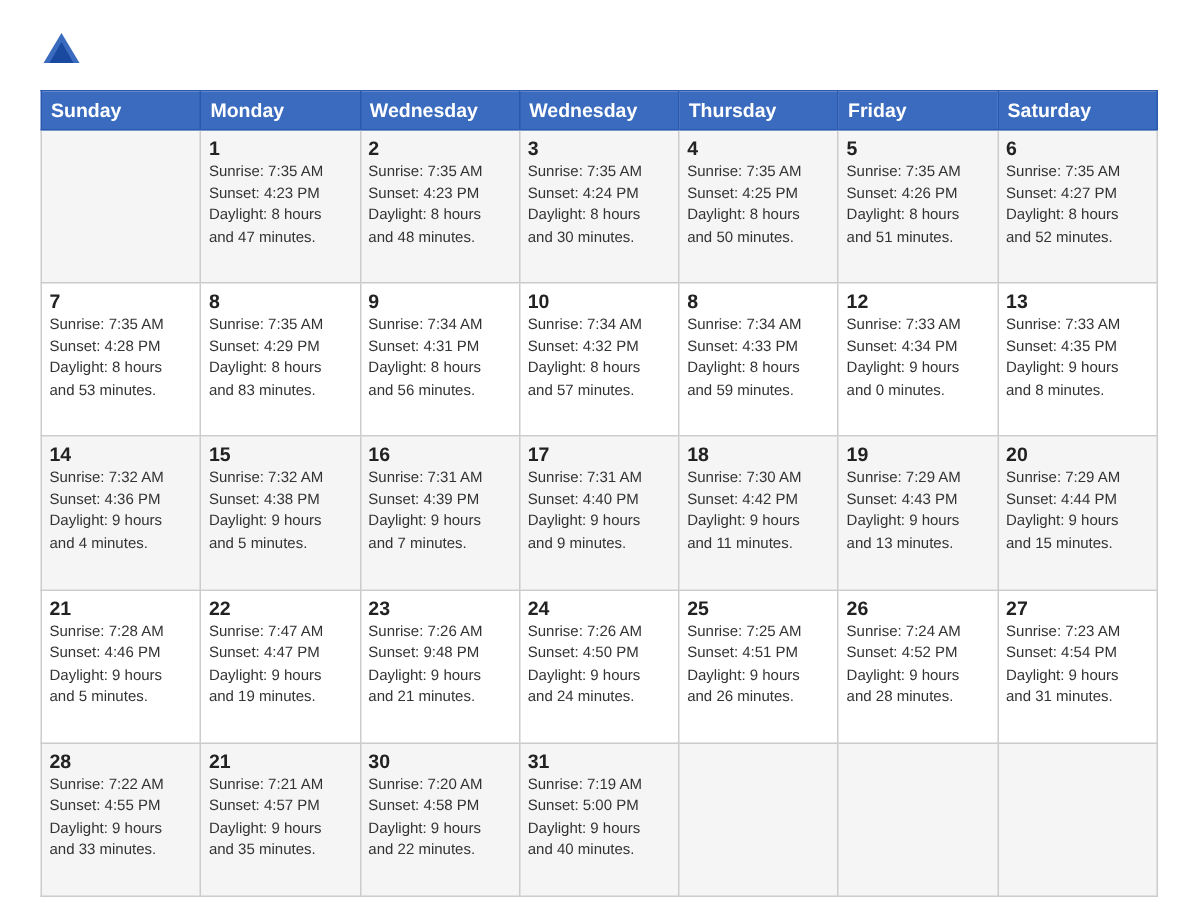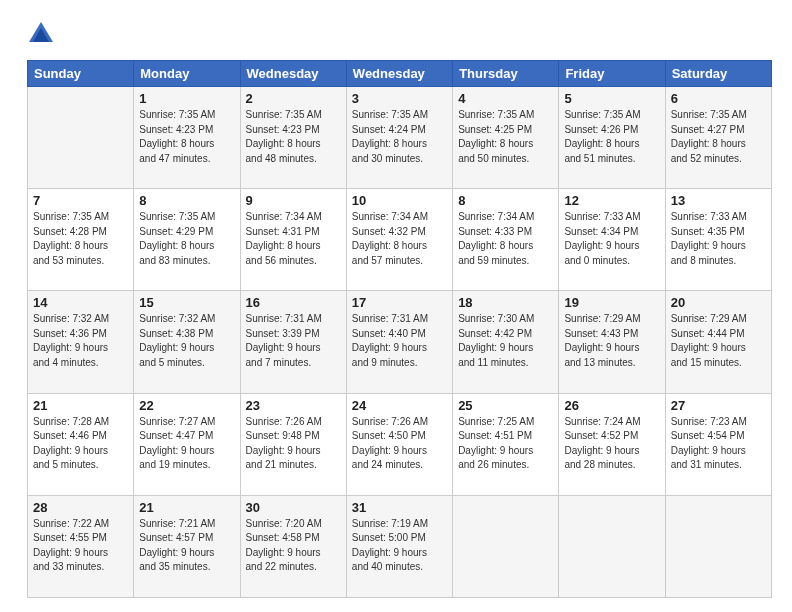--- a/index.html
+++ b/index.html
@@ -267,21 +267,21 @@
               <div>Sunrise: 7:32 AM</div>
               <div>Sunset: 4:38 PM</div>
               <div>Daylight: 9 hours</div>
               <div>and 5 minutes.</div>
             </div>
           </td>
           <td>
             <span class="day-num">16</span>
             <div class="cell-content">
               <div>Sunrise: 7:31 AM</div>
-              <div>Sunset: 3:39 PM</div>
+              <div>Sunset: 4:39 PM</div>
               <div>Daylight: 9 hours</div>
               <div>and 7 minutes.</div>
             </div>
           </td>
           <td>
             <span class="day-num">17</span>
             <div class="cell-content">
               <div>Sunrise: 7:31 AM</div>
               <div>Sunset: 4:40 PM</div>
               <div>Daylight: 9 hours</div>
@@ -322,21 +322,21 @@
             <div class="cell-content">
               <div>Sunrise: 7:28 AM</div>
               <div>Sunset: 4:46 PM</div>
               <div>Daylight: 9 hours</div>
               <div>and 5 minutes.</div>
             </div>
           </td>
           <td>
             <span class="day-num">22</span>
             <div class="cell-content">
-              <div>Sunrise: 7:27 AM</div>
+              <div>Sunrise: 7:47 AM</div>
               <div>Sunset: 4:47 PM</div>
               <div>Daylight: 9 hours</div>
               <div>and 19 minutes.</div>
             </div>
           </td>
           <td>
             <span class="day-num">23</span>
             <div class="cell-content">
               <div>Sunrise: 7:26 AM</div>
               <div>Sunset: 9:48 PM</div>

